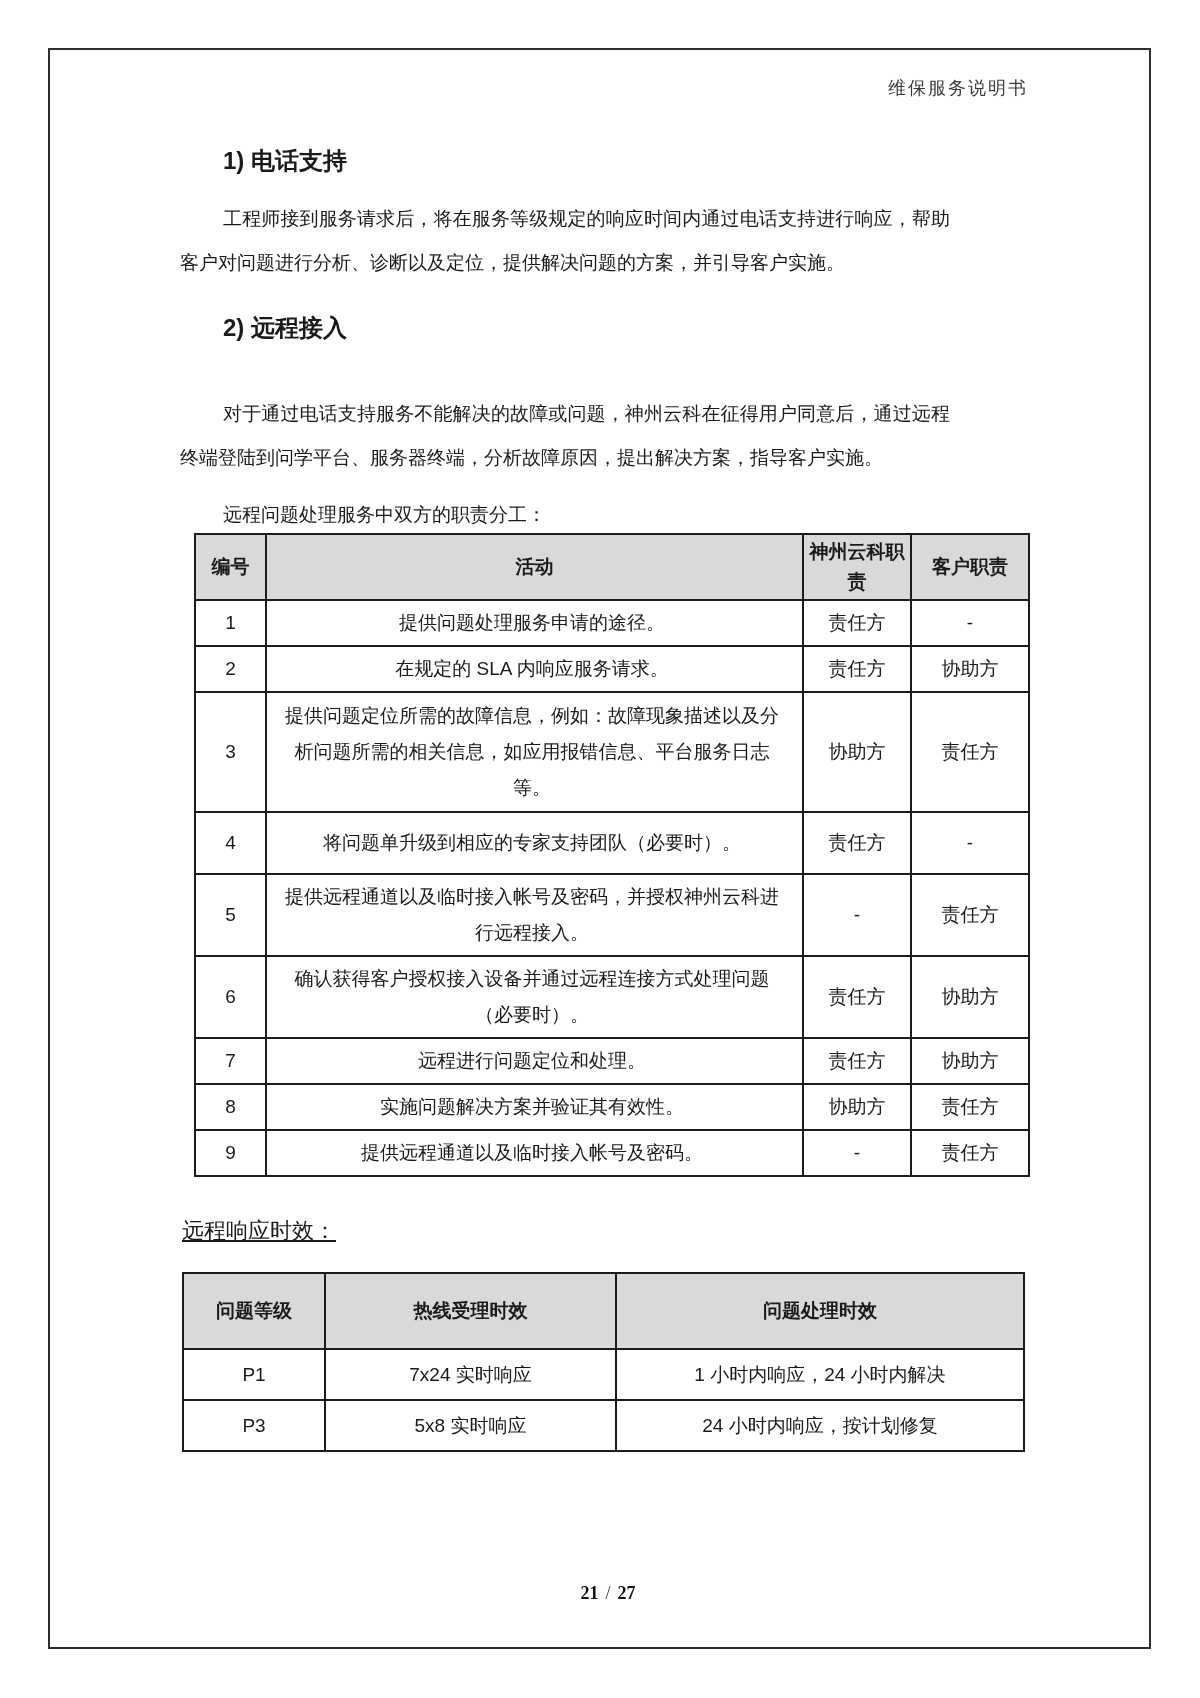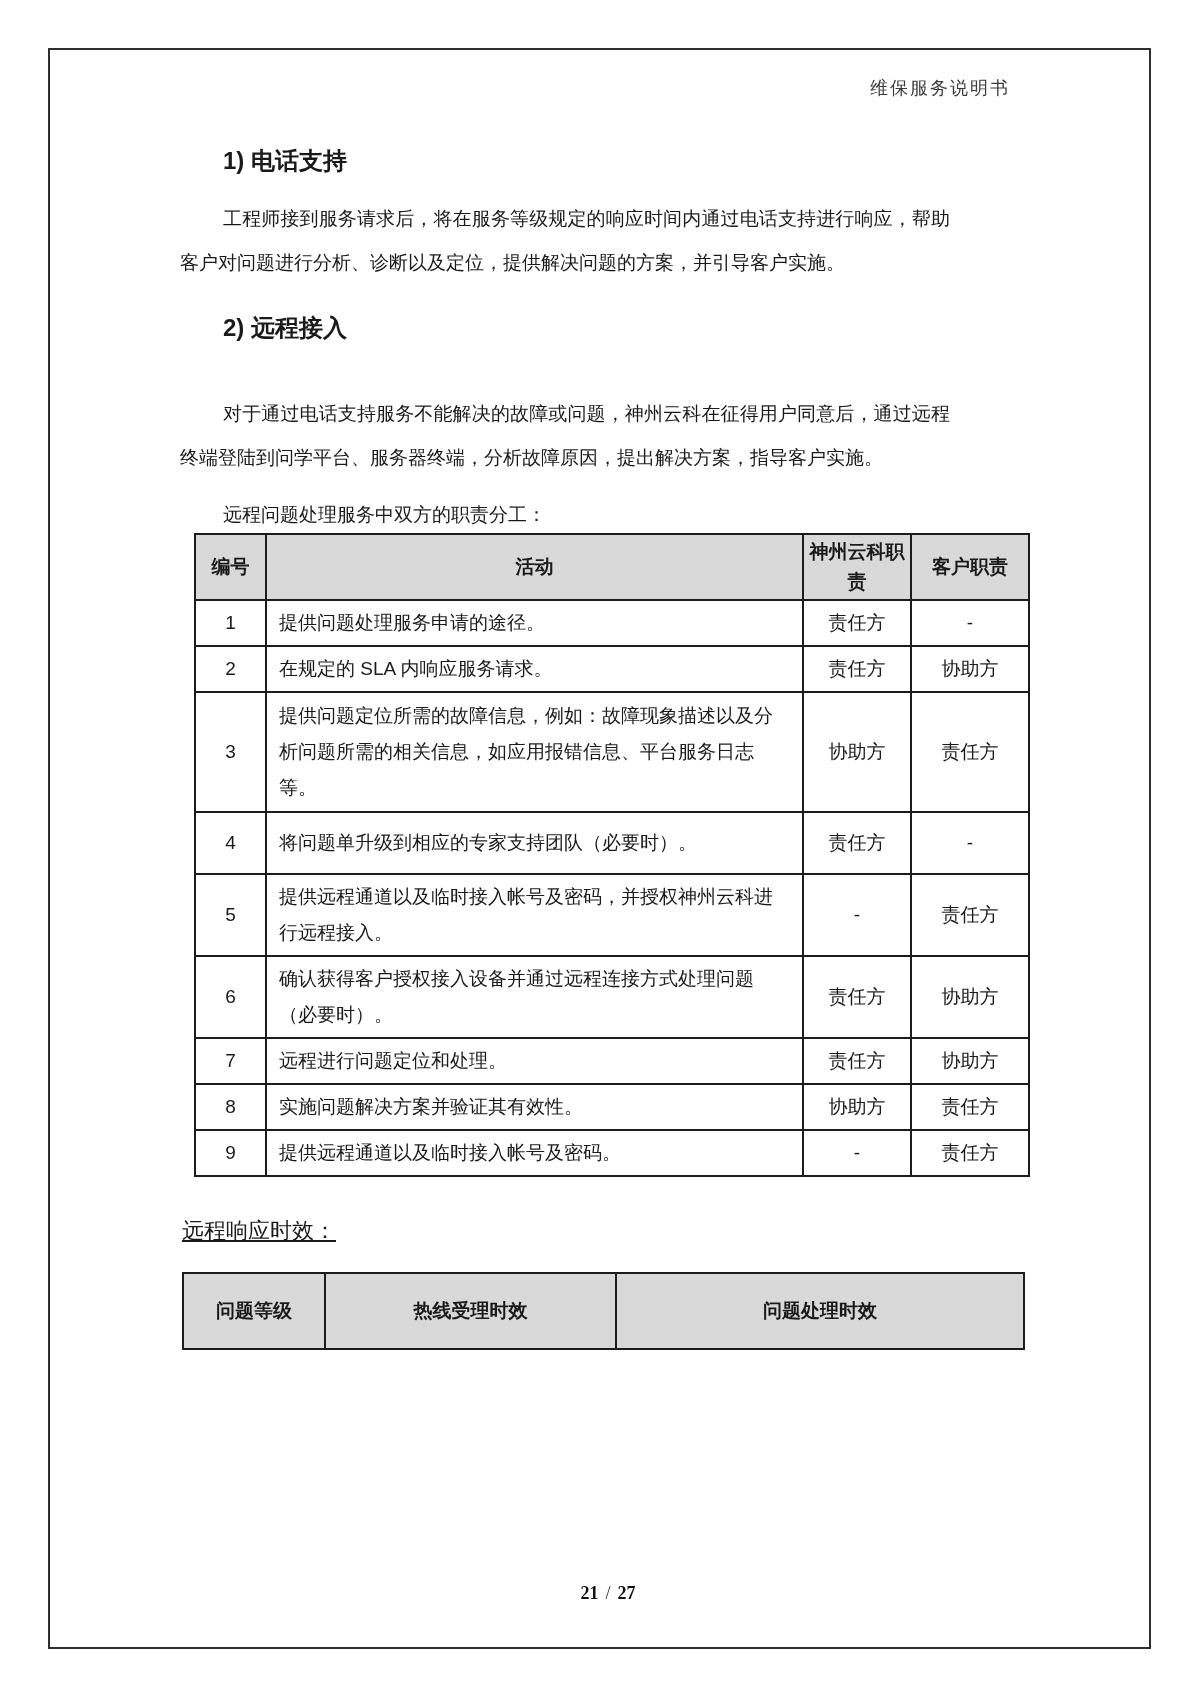--- a/index.html
+++ b/index.html
@@ -7,21 +7,21 @@
     width:1200px;height:1698px;position:relative;
     font-family:"Liberation Sans","DejaVu Sans",sans-serif;
     color:#1a1a1a;
     -webkit-font-smoothing:antialiased;
   }
   .frame{
     position:absolute;left:48px;top:48px;width:1103px;height:1601px;
     border:2px solid #2e2e2e;box-sizing:border-box;
   }
   .doc-header{
-    position:absolute;top:76px;left:0;width:1010px;text-align:right;
+    position:absolute;top:76px;left:18px;width:1010px;text-align:right;
     font-family:"Liberation Serif","DejaVu Serif",serif;
     font-size:18px;color:#3a3a3a;letter-spacing:2px;
   }
   .sec-title{
     position:absolute;left:223px;margin:0;
     font-size:24px;font-weight:bold;line-height:24px;
   }
   .t1{top:149px;}
   .t2{top:316px;}
   .para{
@@ -47,21 +47,21 @@
     line-height:30px;padding:2px 4px;
   }
   table.resp{left:194px;top:533px;width:834px;}
   .col-no{width:71px;}
   .col-act{width:537px;}
   .col-vendor{width:108px;}
   .col-cust{width:118px;}
   table.resp thead tr{height:66px;}
   table.resp td{text-align:center;padding:2px 4px;line-height:36px;}
   table.resp td.c-act{
-    text-align:left;padding:4px 17px 4px 12px;line-height:36px;margin-top:13px;
+    text-align:center;padding:4px 17px 4px 12px;line-height:36px;margin-top:13px;
   }
   table.resp tbody tr:nth-child(1){height:46px;}
   table.resp tbody tr:nth-child(2){height:46px;}
   table.resp tbody tr:nth-child(3){height:120px;}
   table.resp tbody tr:nth-child(4){height:62px;}
   table.resp tbody tr:nth-child(5){height:76px;}
   table.resp tbody tr:nth-child(6){height:76px;}
   table.resp tbody tr:nth-child(7){height:46px;}
   table.resp tbody tr:nth-child(8){height:46px;}
   table.resp tbody tr:nth-child(9){height:45px;}
@@ -181,19 +181,29 @@
         <col class="col-handling">
     </colgroup>
     <thead>
       <tr>
         <th>问题等级</th>
         <th>热线受理时效</th>
         <th>问题处理时效</th>
       </tr>
     </thead>
     <tbody>
+      <tr>
+        <td>P1</td>
+        <td>7x24 实时响应</td>
+        <td>1 小时内响应，24 小时内解决</td>
+      </tr>
+      <tr>
+        <td>P3</td>
+        <td>5x8 实时响应</td>
+        <td>24 小时内响应，按计划修复</td>
+      </tr>
     </tbody>
   </table>
 
   <div class="footer">
     <span>21</span><span class="sep">/</span><span>27</span>
   </div>
 </div>
 
 </body></html>

